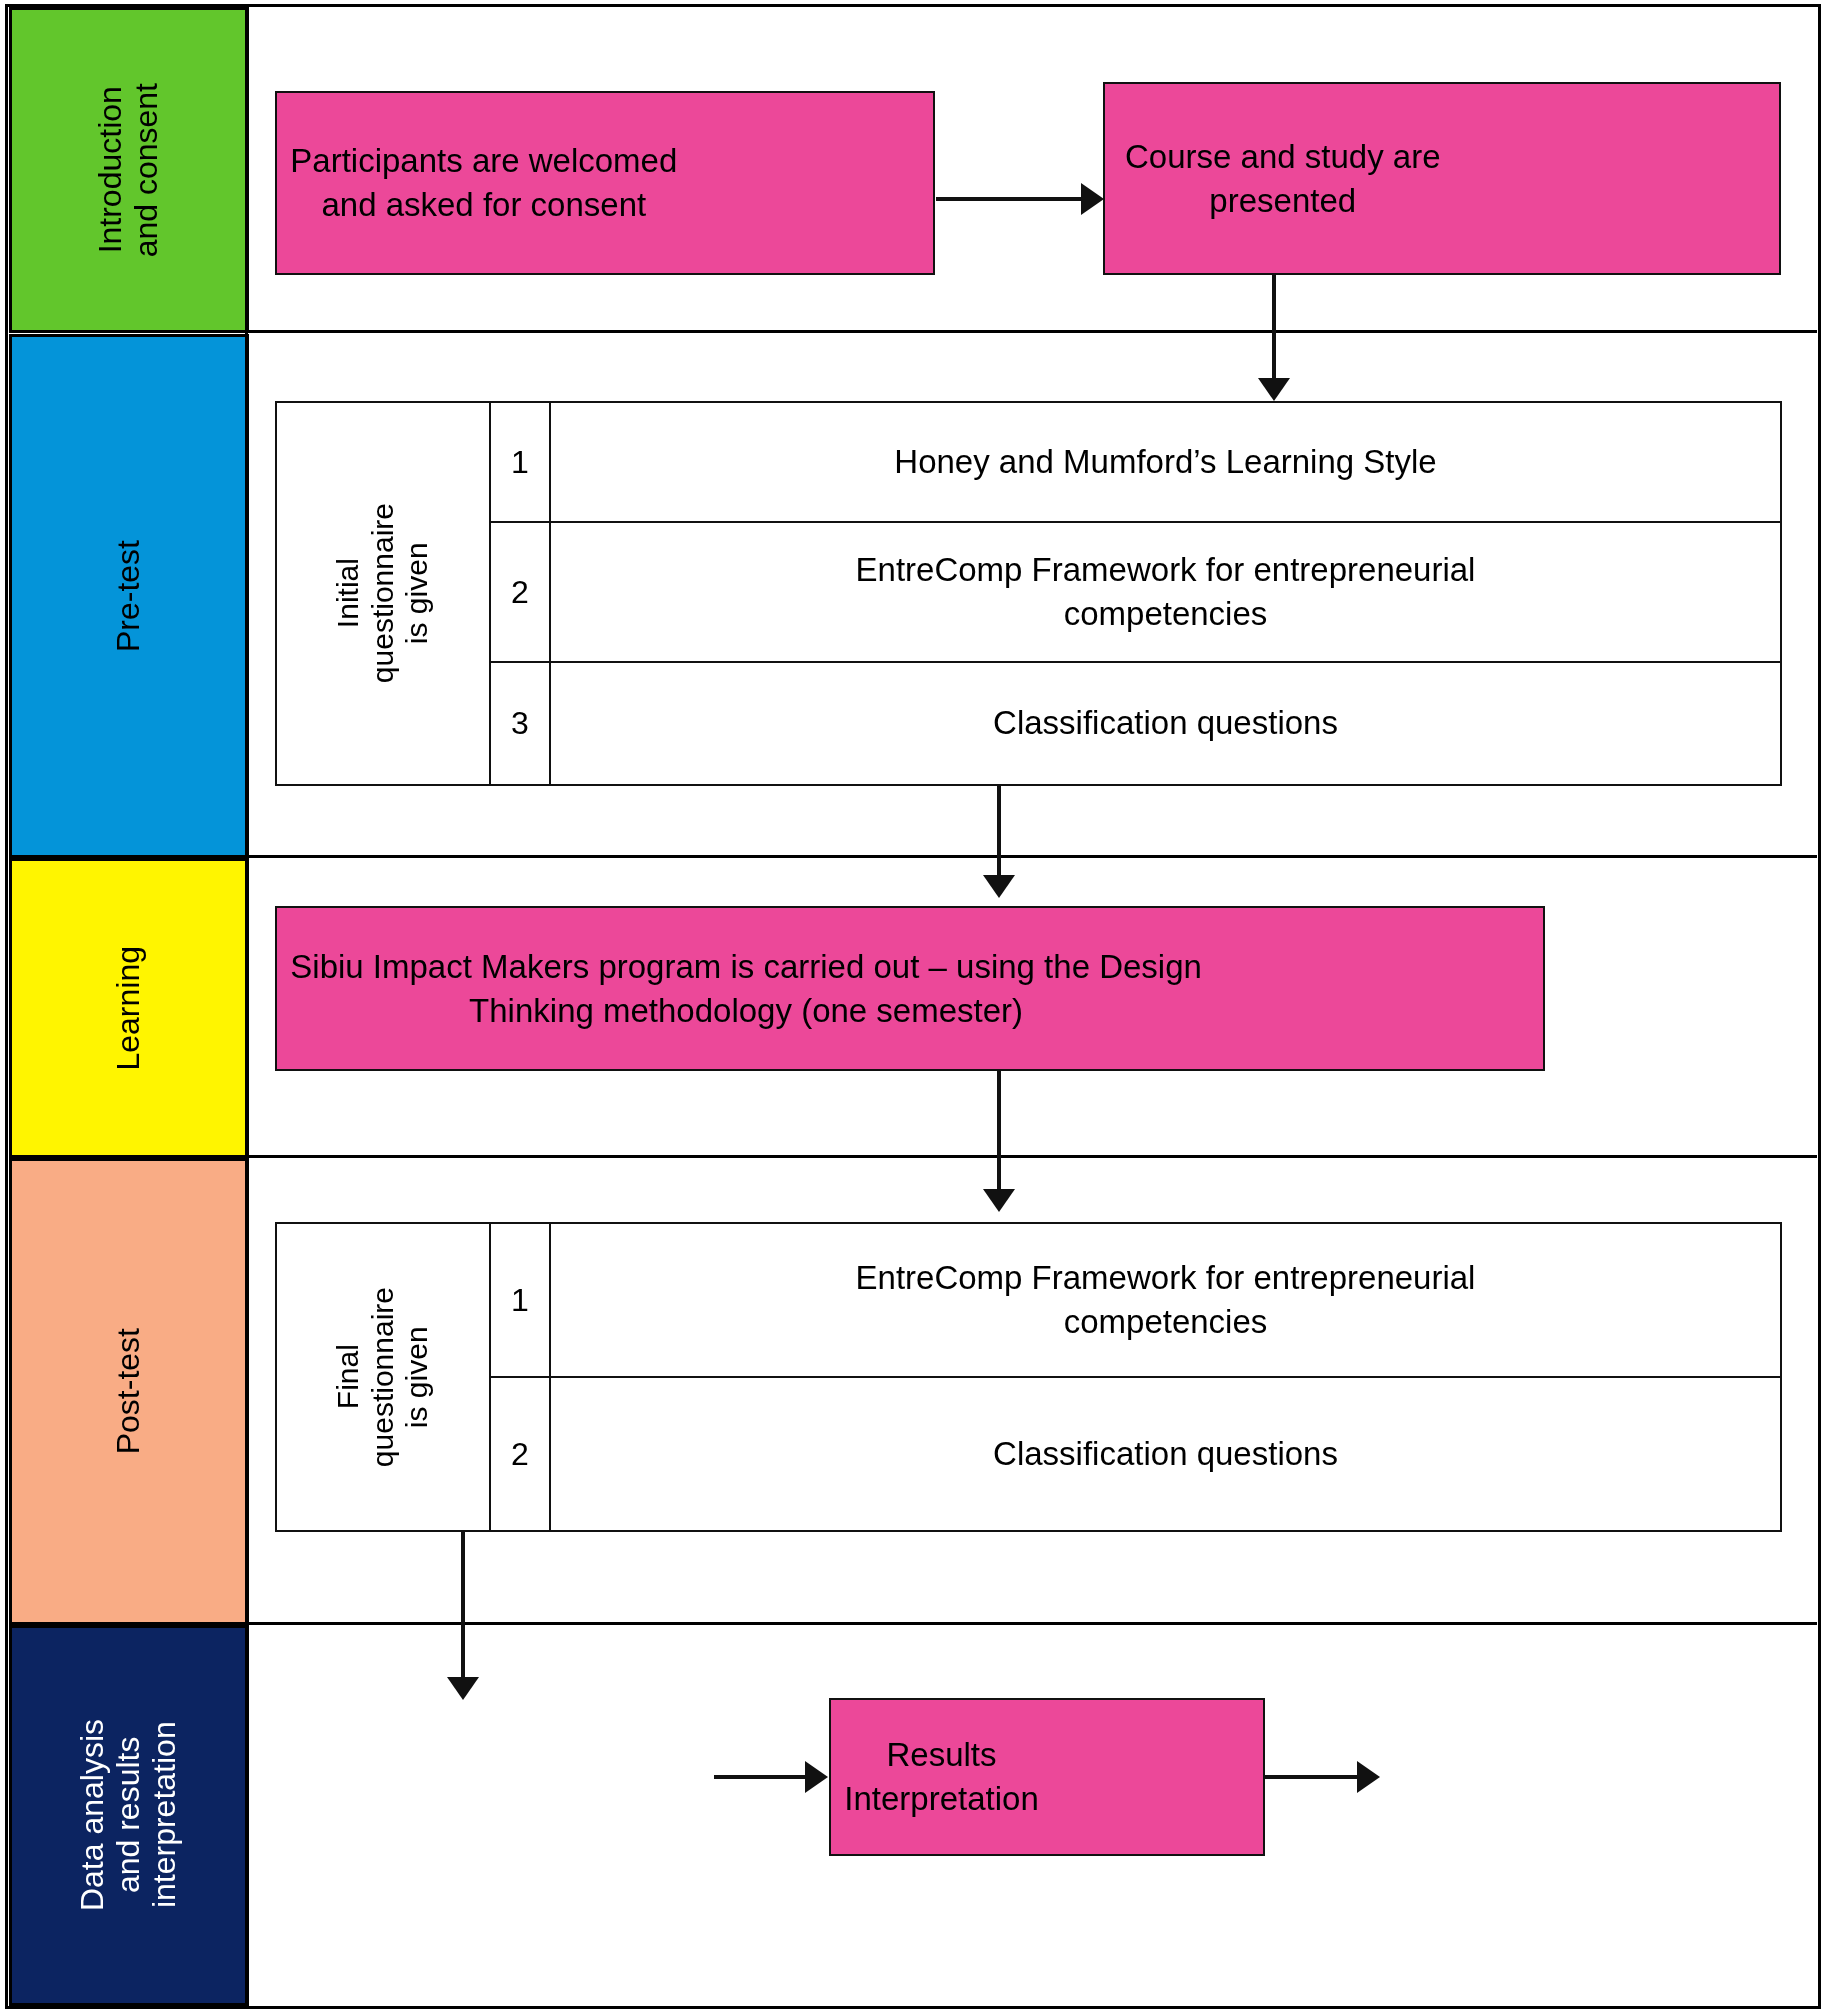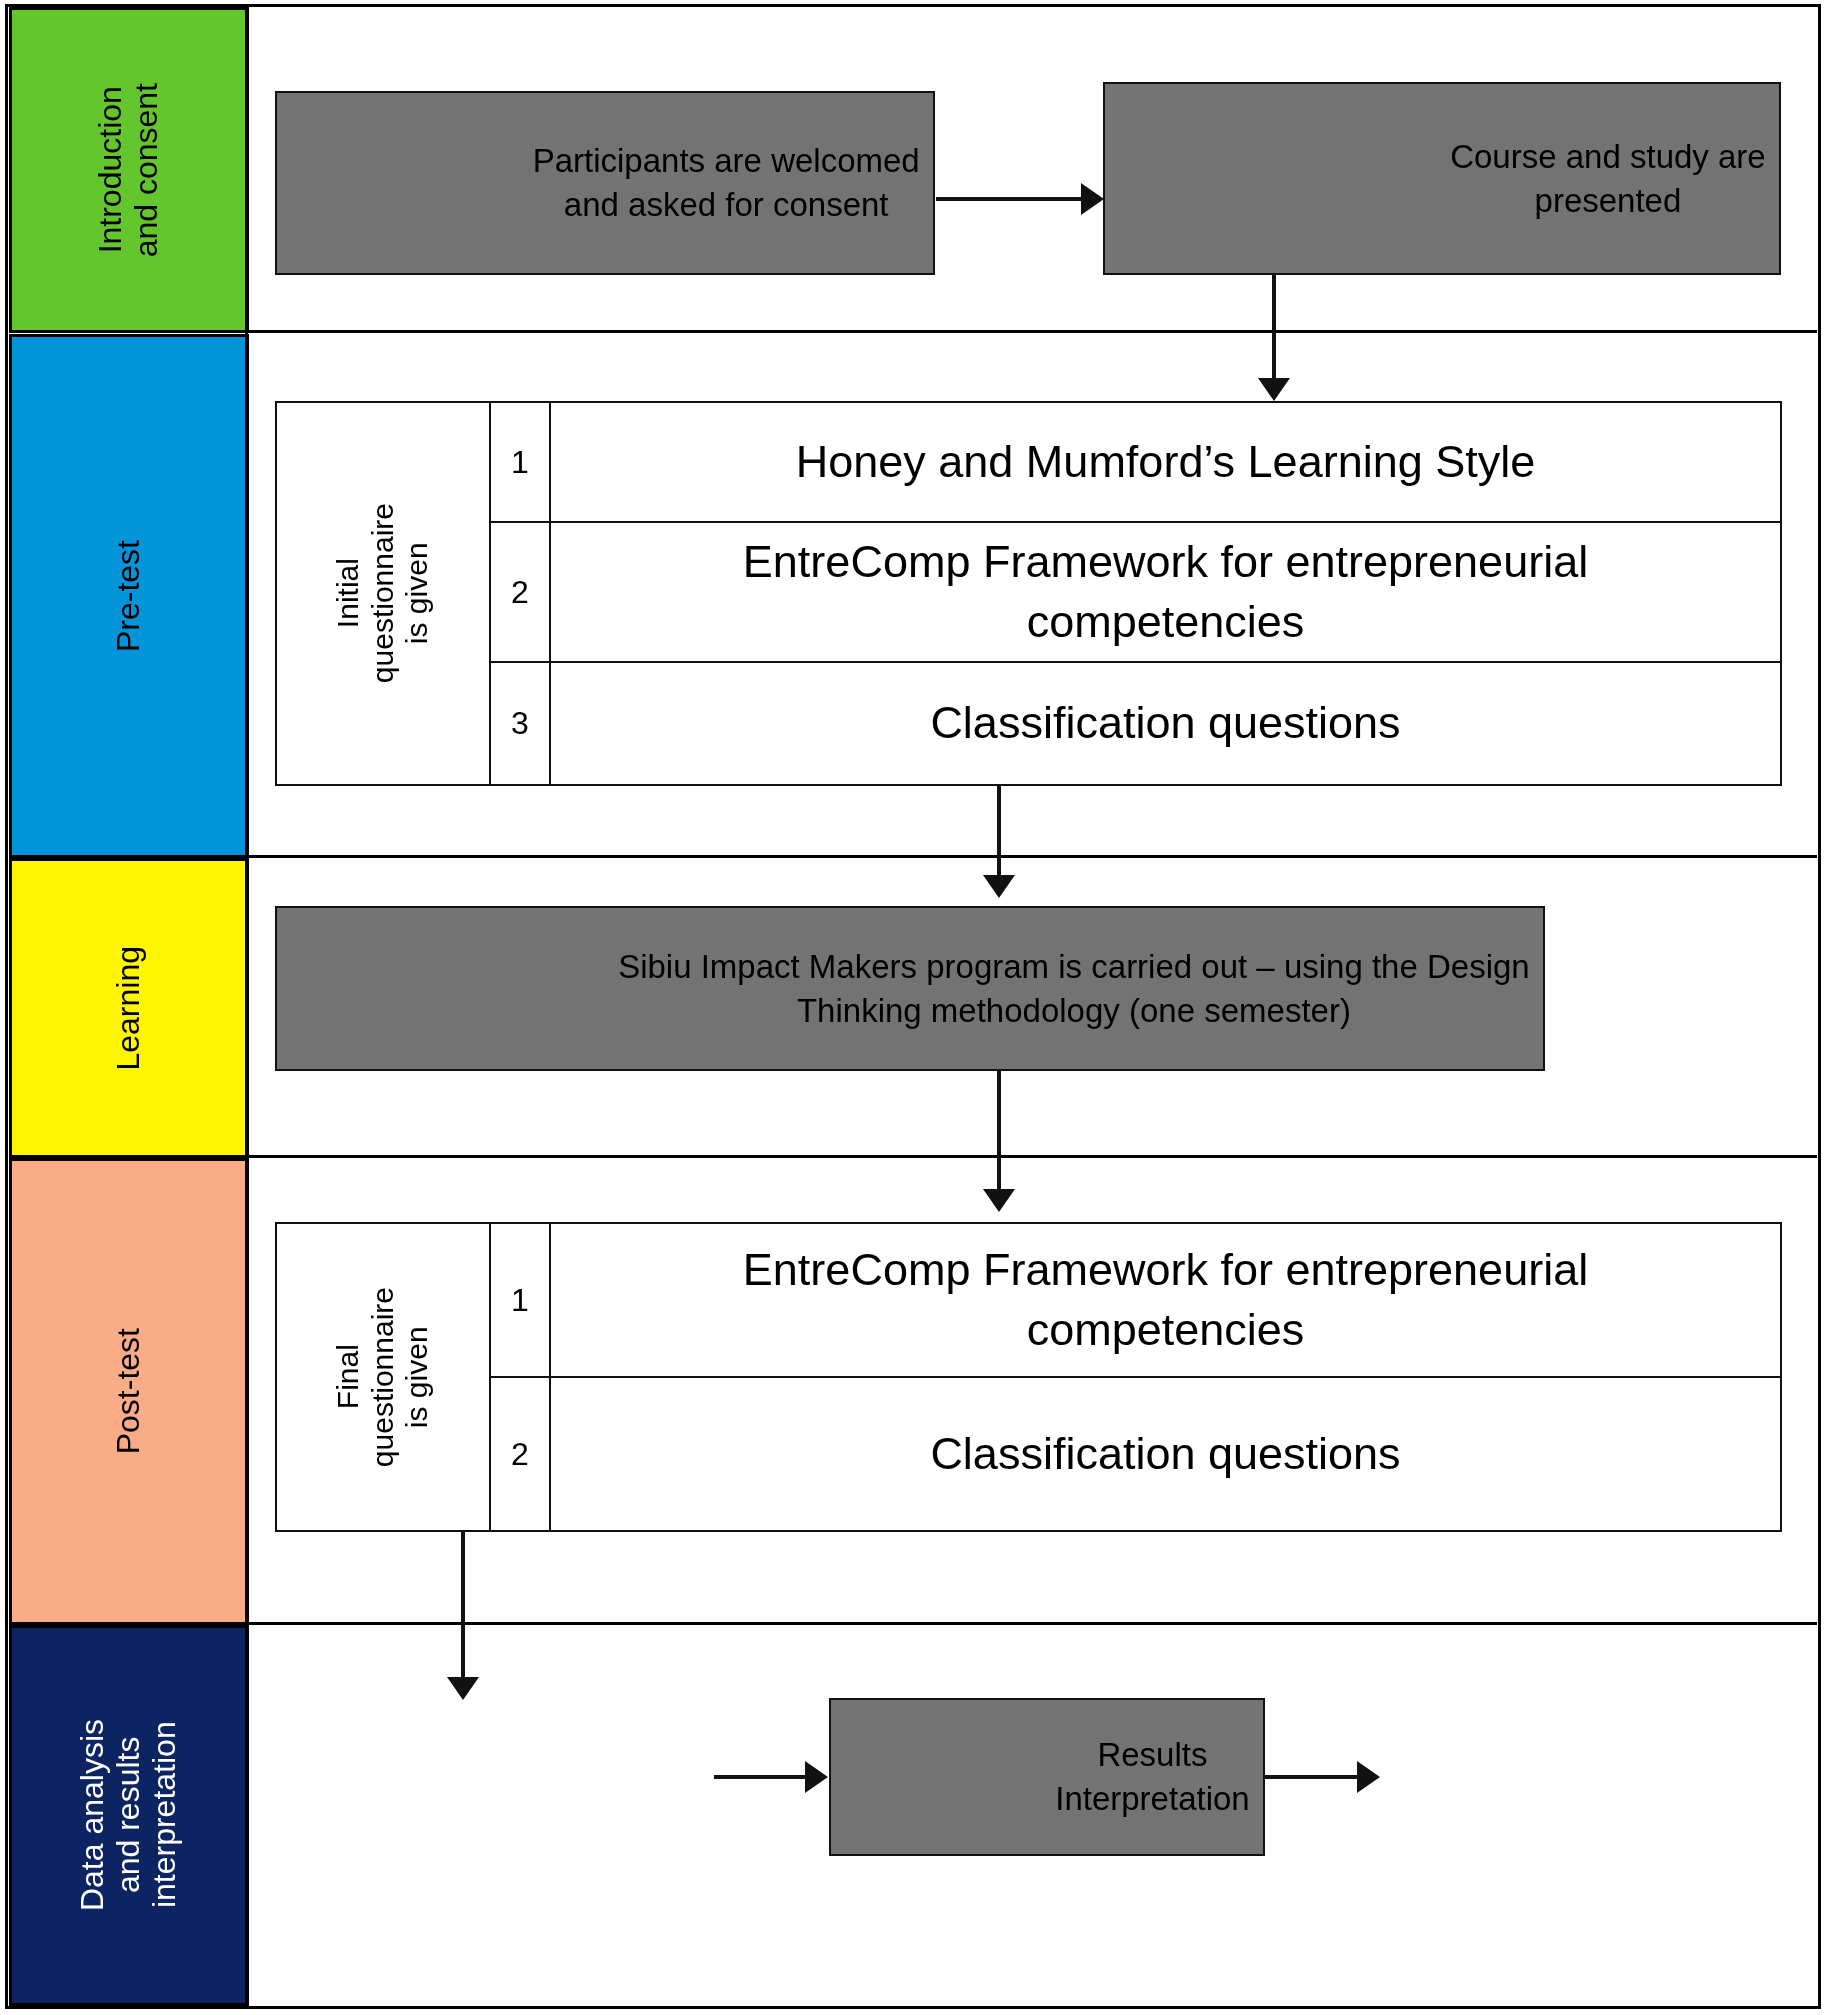--- a/index.html
+++ b/index.html
@@ -61,24 +61,24 @@
     left:245px;
     width:3.1px;
     background:#000000;
   }
 
   
   .box{
     position:absolute;
     box-sizing:border-box;
     border:2.5px solid #111111;
-    background:#737373;
-    display:flex;
-    align-items:center;
-    justify-content:flex-end;
+    background:#ec4899;
+    display:flex;
+    align-items:center;
+    justify-content:flex-start;
     text-align:center;
     padding:4.1px 13.3px;
   }
   .box-text{
     font-size:33px;
     line-height:1.32;
     color:#000000;
     white-space:pre-line;
   }
 
@@ -137,21 +137,21 @@
   .qtext{
     flex:1 1 auto;
     display:flex;
     align-items:center;
     justify-content:center;
     text-align:center;
     padding:3.1px 12.2px;
     box-sizing:border-box;
   }
   .qtext span{
-    font-size:45px;
+    font-size:33px;
     line-height:1.34;
     color:#000000;
     white-space:pre-line;
   }
 
   
   .conn{ position:absolute; background:#111111; }
   .conn-h{ height:3.6px; }
   .conn-v{ width:3.6px; }
   .arrow-down{

